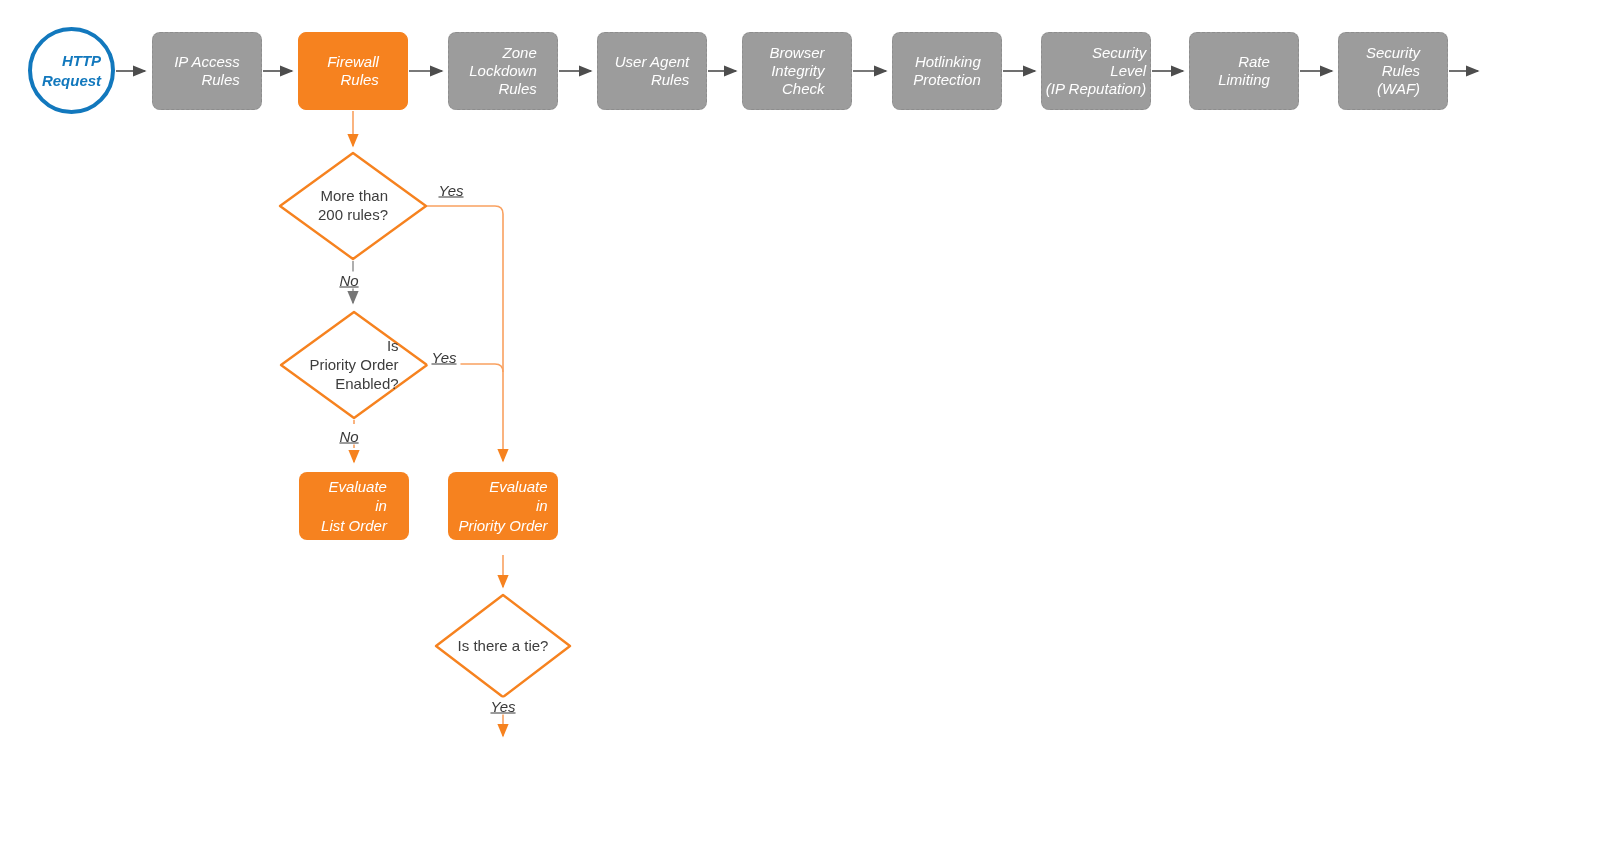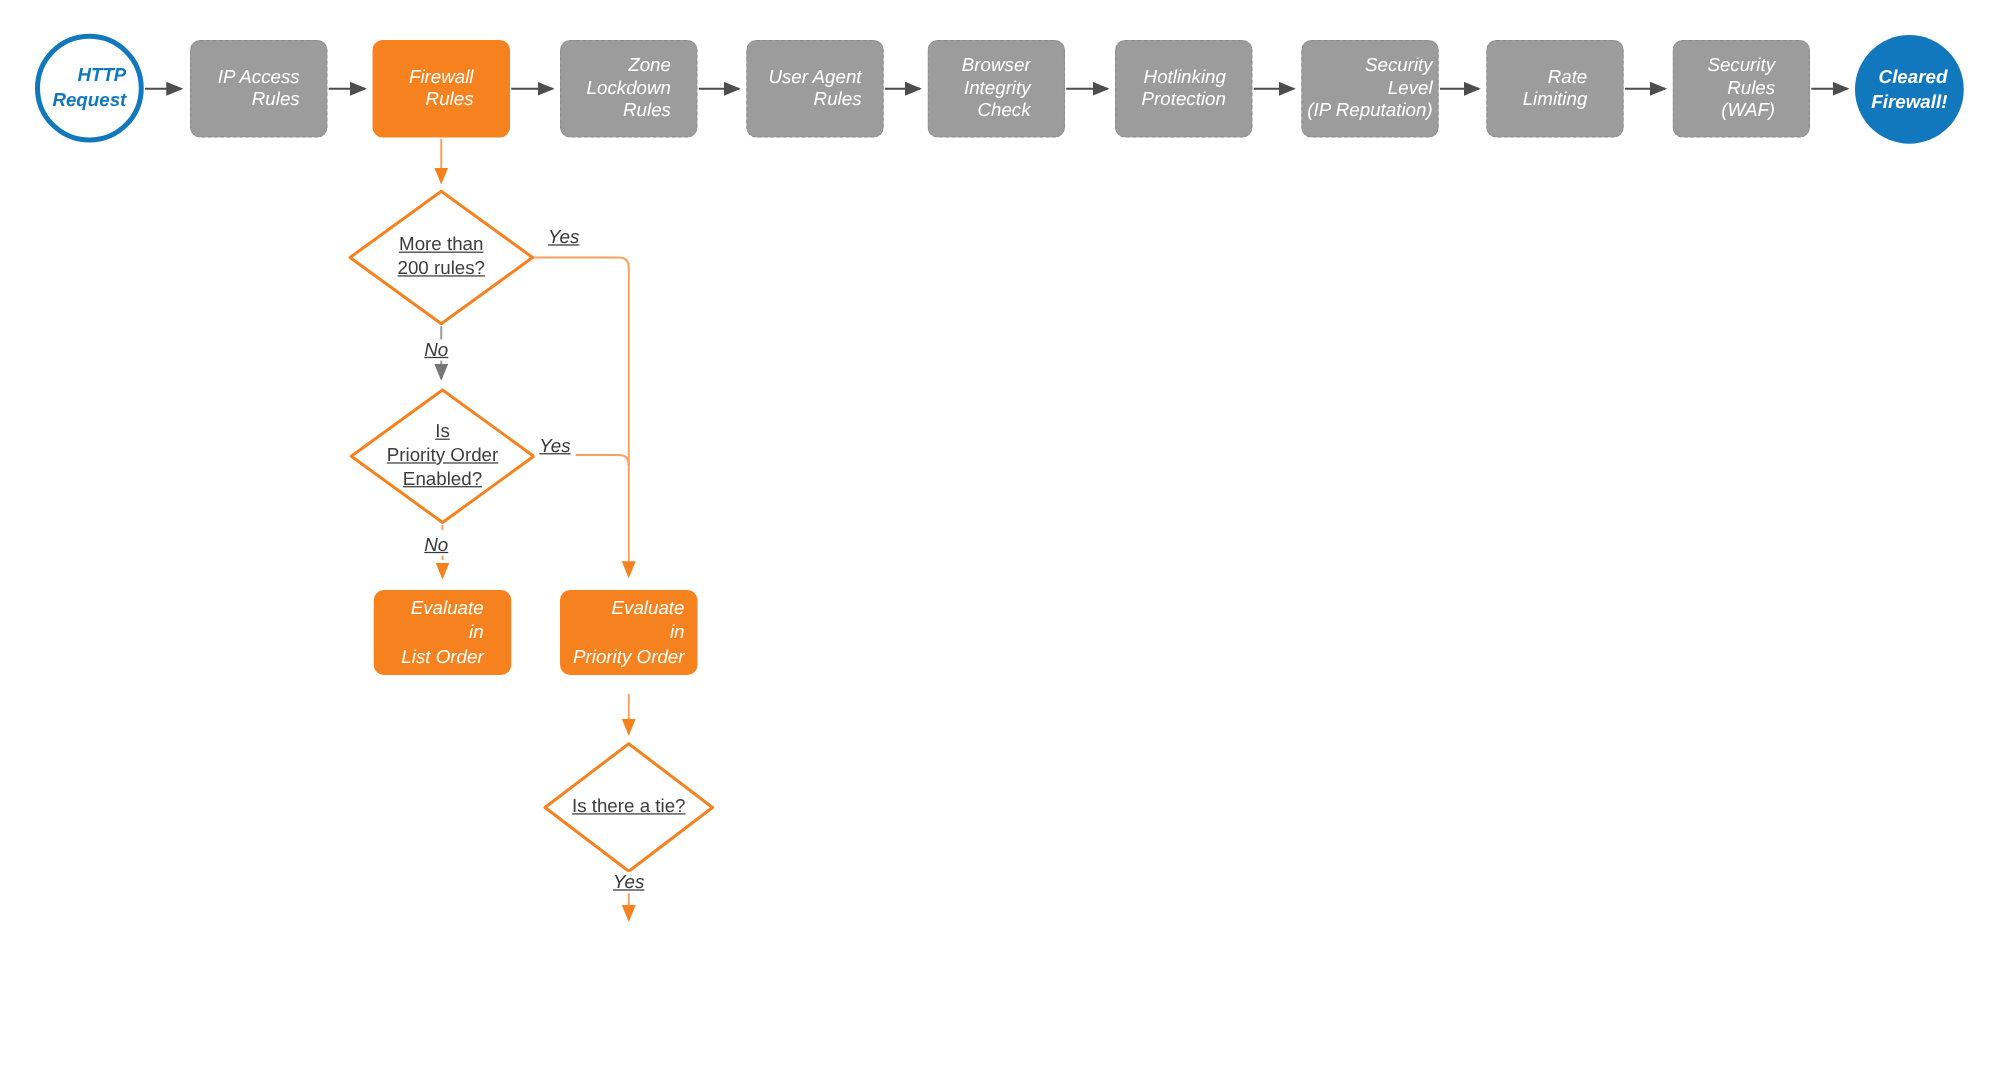--- a/index.html
+++ b/index.html
@@ -37,21 +37,21 @@
     font-weight:bold;font-style:italic;font-size:15px;line-height:1.3;
   }
   .circle.start{left:28px;top:27px;background:#ffffff;border:4px solid var(--blue,#1278bd);color:var(--blue,#1278bd);}
   .circle.end{left:1484px;top:28px;background:var(--blue,#1278bd);color:#ffffff;}
   .action{
     width:110px;height:68px;border-radius:8px;background:var(--orange,#f6821f);
     color:#ffffff;font-style:italic;font-size:15px;line-height:1.3;
   }
   .decision-label{
     position:absolute;z-index:3;transform:translate(-50%,-50%);
-    color:#3d3d3d;font-size:15px;line-height:1.25;text-align:center;white-space:pre-line;text-decoration:underline;
+    color:#3d3d3d;font-size:15px;line-height:1.25;text-align:right;white-space:pre-line;
   }
   .edge-label{
     position:absolute;z-index:3;transform:translate(-50%,-50%);
     background:#ffffff;padding:0 4px;color:#383838;font-style:italic;font-size:15px;text-decoration:underline;
   }
 </style>
 </head>
 <body>
 
 <div class="canvas">
@@ -88,22 +88,20 @@
     <path class="edge edge-orange" marker-end="url(#m-orange)" d="M503,555 V587"></path>
     <path class="edge edge-orange" marker-end="url(#m-orange)" d="M503,714 V736"></path>
 
     <polygon class="diamond" points="353,153 426,206 353,259 280,206"></polygon>
     <polygon class="diamond" points="354,312 427,365 354,418 281,365"></polygon>
     <polygon class="diamond" points="503,595 570,646 503,697 436,646"></polygon>
   </svg>
 
   <div class="node circle start">HTTP
 Request</div>
-  <div class="node circle end">Cleared
-Firewall!</div>
 
   <div class="node process" style="left:152px">IP Access
 Rules</div>
   <div class="node process highlight" style="left:298px">Firewall
 Rules</div>
   <div class="node process" style="left:448px">Zone
 Lockdown
 Rules</div>
   <div class="node process" style="left:597px">User Agent
 Rules</div>

